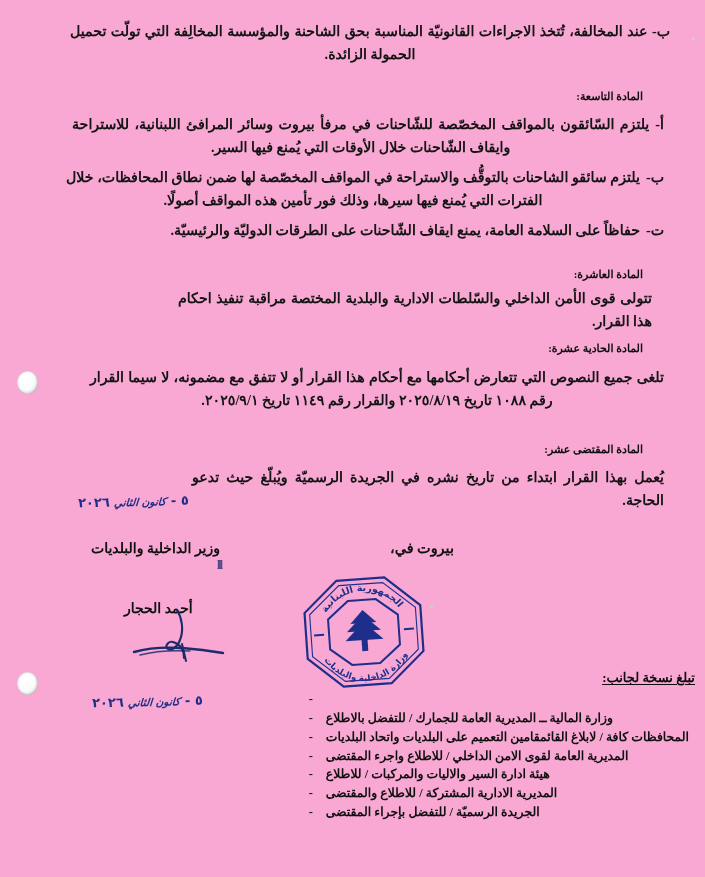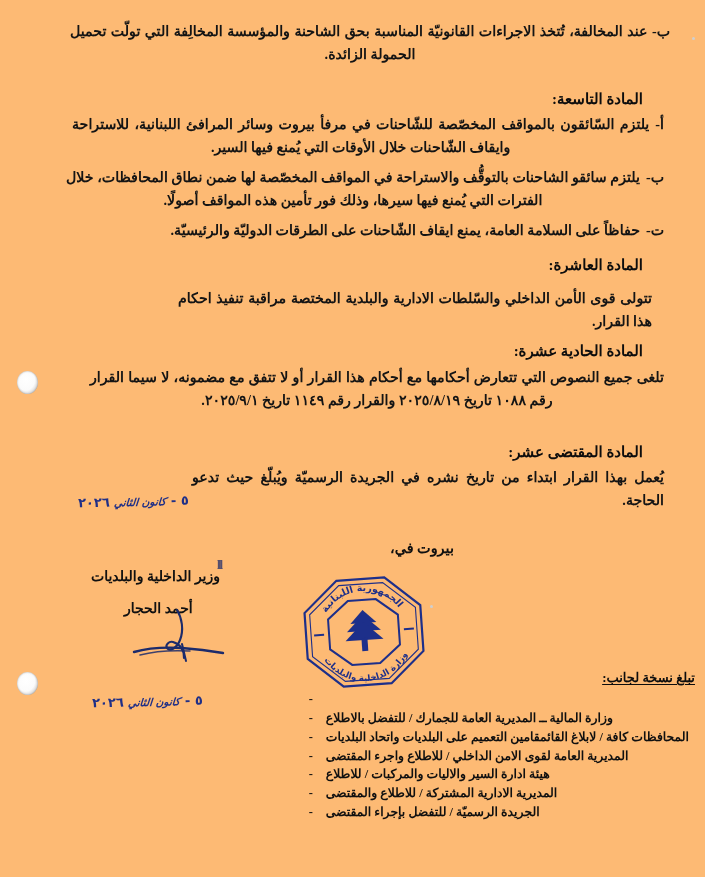--- a/index.html
+++ b/index.html
@@ -8,21 +8,21 @@
     padding: 0;
     background: #ffffff;
   }
   body {
     font-family: "Liberation Serif", "DejaVu Serif", serif;
   }
   .page {
     position: relative;
     width: 705px;
     height: 877px;
-    background: #fdba74;
+    background: #f9a8d4;
     overflow: hidden;
     box-sizing: border-box;
   }
 
   
   .hole {
     position: absolute;
     width: 21px;
     height: 23px;
     border-radius: 50%;
@@ -41,21 +41,21 @@
     line-height: 1.62;
     text-align: justify;
     text-align-last: center;
     direction: rtl;
     letter-spacing: -0.1px;
   }
   .article-head {
     position: absolute;
     color: #0d0d0d;
     font-weight: 700;
-    font-size: 15px;
+    font-size: 11px;
     direction: rtl;
     white-space: nowrap;
   }
   .para-indent {
     position: absolute;
     color: #141414;
     font-weight: 700;
     font-size: 14.2px;
     line-height: 1.62;
     direction: rtl;
@@ -226,42 +226,42 @@
     </div>
   </div>
 
   <div class="para-indent" style="left:150px; top:219px; width:514px;">
     <div class="list-item">
       <span class="list-marker">ت-</span>
       <span class="list-body" style="text-align-last:right;">حفاظاً على السلامة العامة، يمنع ايقاف الشّاحنات على الطرقات الدوليّة والرئيسيّة.</span>
     </div>
   </div>
 
-  <div class="article-head" style="right:62px; top:256px;margin-left:24px;">المادة العاشرة:</div>
+  <div class="article-head" style="right:62px; top:268px;margin-left:24px;">المادة العاشرة:</div>
 
   <div class="body-text" style="left:178px; top:287px; width:474px; text-align-last:right;">تتولى قوى الأمن الداخلي والسّلطات الادارية والبلدية المختصة مراقبة تنفيذ احكام هذا القرار.</div>
 
   <div class="article-head" style="right:62px; top:342px;">المادة الحادية عشرة:</div>
 
   <div class="body-text" style="left:90px; top:366px; width:574px;">تلغى جميع النصوص التي تتعارض أحكامها مع أحكام هذا القرار أو لا تتفق مع مضمونه، لا سيما القرار رقم ١٠٨٨ تاريخ ٢٠٢٥/٨/١٩ والقرار رقم ١١٤٩ تاريخ ٢٠٢٥/٩/١.</div>
 
   <div class="article-head" style="right:62px; top:443px;">المادة المقتضى عشر:</div>
 
   <div class="body-text" style="left:192px; top:466px; width:472px; text-align-last:right;">يُعمل بهذا القرار ابتداء من تاريخ نشره في الجريدة الرسميّة ويُبلّغ حيث تدعو الحاجة.</div>
 
   <div class="blue-date" style="left:78px; top:494px;">
     <span>٥ -</span>
     <span class="kalam">كانون الثاني</span>
     <span>٢٠٢٦</span>
   </div>
 
   <div class="beirut-line" style="left:390px; top:540px;">بيروت في،</div>
 
   <div class="sig-smudge" style="left:217px; top:558px;">lll</div>
-  <div class="sig-title" style="left:91px; top:568px;">وزير الداخلية والبلديات</div>
+  <div class="sig-title" style="left:91px; top:540px;">وزير الداخلية والبلديات</div>
 
   <div class="sig-name" style="left:124px; top:600px;">أحمد الحجار</div>
 
   <svg class="sig-scribble" width="120" height="60" viewBox="0 0 120 60">
     <path d="M57 2 C62 10, 64 22, 60 32 C57 40, 50 44, 47 40 C45 37, 49 33, 53 34 C60 36, 64 42, 64 50" fill="none" stroke="#1c2b6b" stroke-width="2.1" stroke-linecap="round"></path>
     <path d="M14 44 C28 40, 45 39, 62 40 C78 41, 92 43, 103 45" fill="none" stroke="#1c2b6b" stroke-width="2.4" stroke-linecap="round"></path>
     <path d="M20 47 C35 43, 52 42, 70 43" fill="none" stroke="#1c2b6b" stroke-width="1.5" stroke-linecap="round" opacity="0.85"></path>
     <path d="M62 36 L66 53" fill="none" stroke="#1c2b6b" stroke-width="2" stroke-linecap="round"></path>
   </svg>
 

